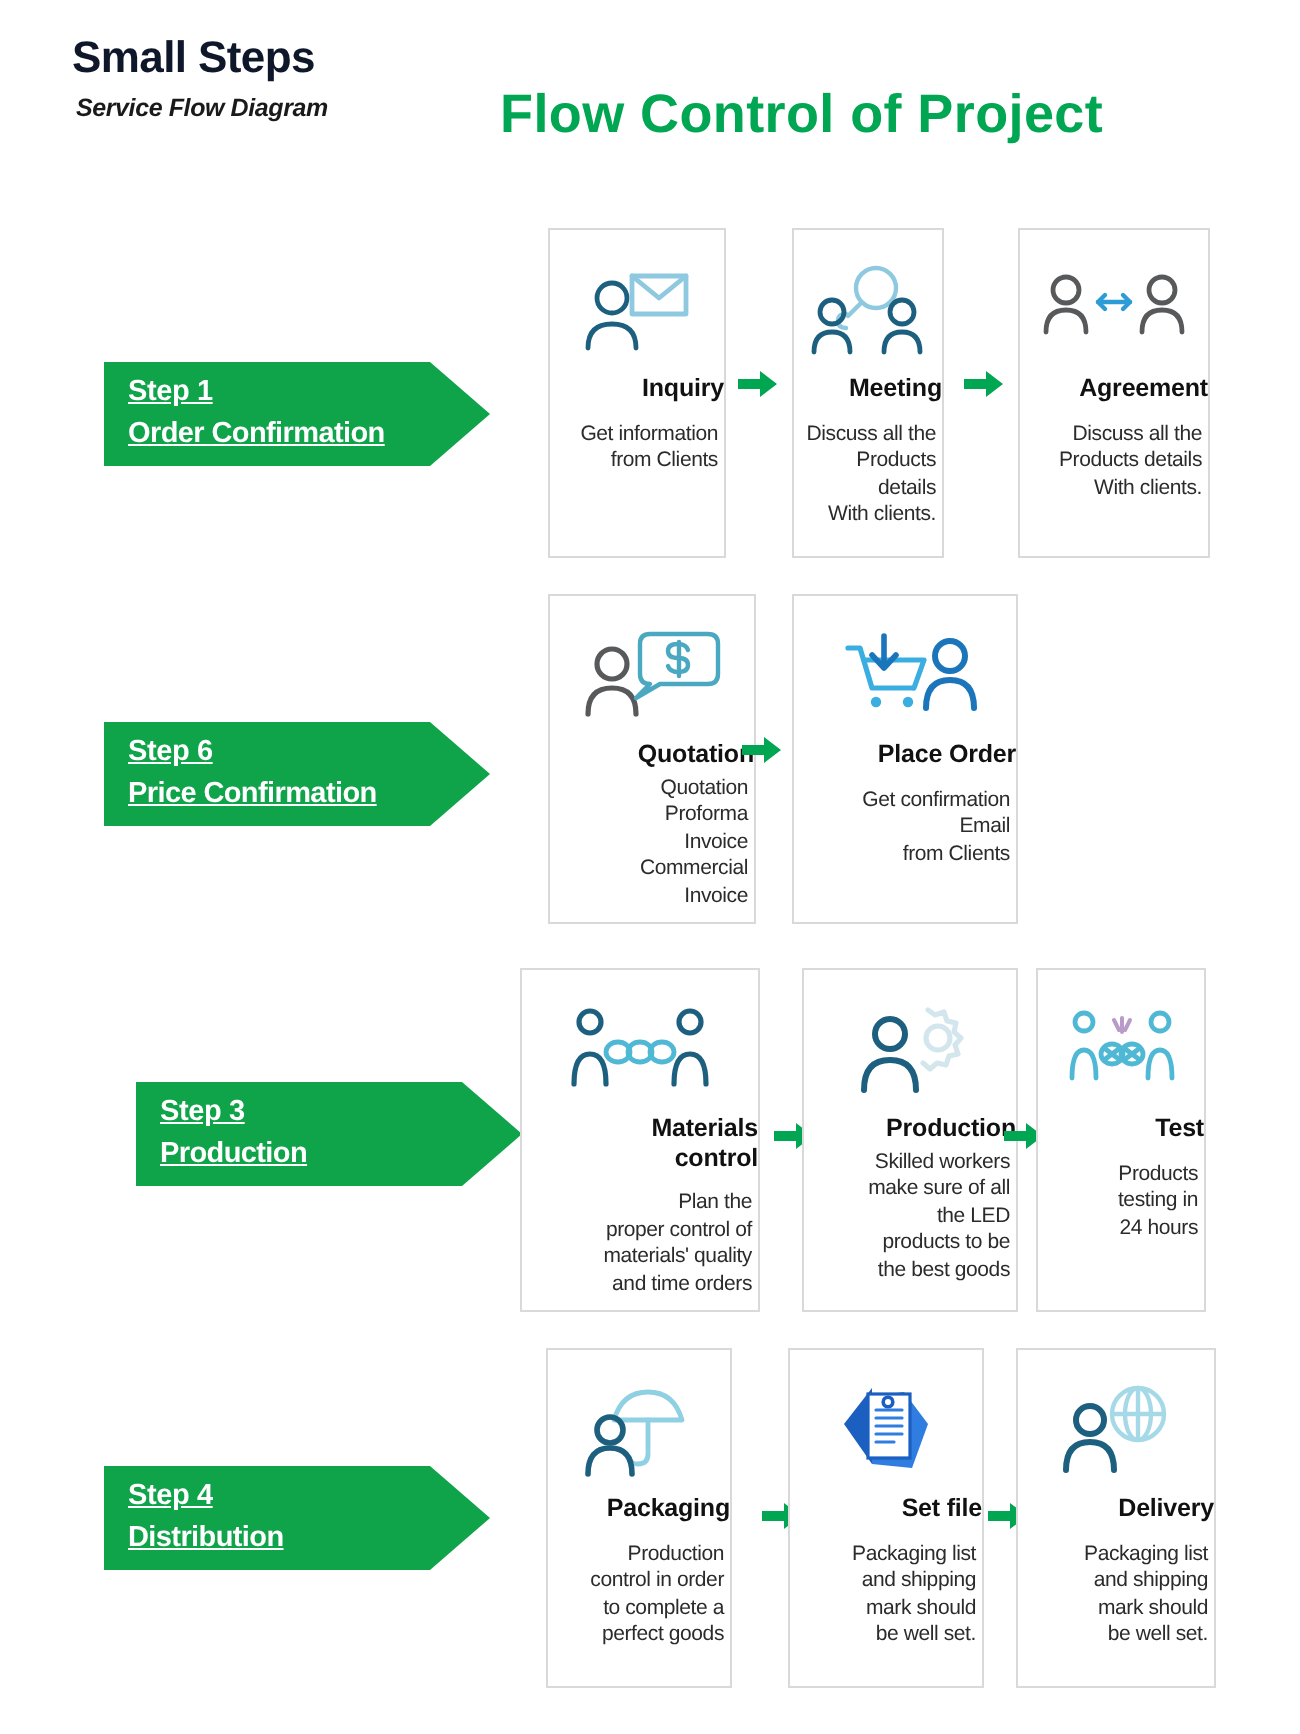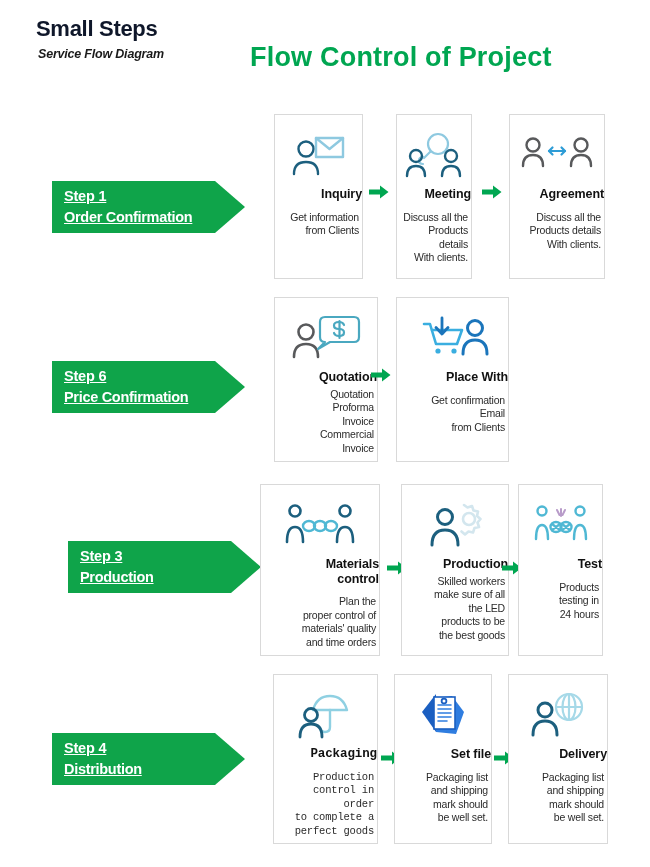--- a/index.html
+++ b/index.html
@@ -208,21 +208,21 @@
       <g fill="#3aaee0">
         <circle cx="22" cy="37" r="2.6"></circle>
         <circle cx="38" cy="37" r="2.6"></circle>
       </g>
       <g fill="none" stroke="#1b75bb" stroke-width="3" stroke-linejoin="round" stroke-linecap="round">
         <circle cx="59" cy="14" r="7.5"></circle>
         <path d="M47 40 q0-14 12-14 q12 0 12 14"></path>
       </g>
     </svg>
   </div>
-  <div class="card-title">Place With</div>
+  <div class="card-title">Place Order</div>
   <div class="gap-sm"></div>
   <div class="card-desc" style="white-space:pre-line;">Get confirmation
 Email
 from Clients</div>
 </div>
 
 <div class="abs card" style="left:260px;top:484px;width:120px;height:172px;padding-top:9px;">
   <div class="card-icon">
     <svg width="76" height="46" viewBox="0 0 76 46">
       <g fill="none" stroke="#1c5f7e" stroke-width="2.6" stroke-linejoin="round" stroke-linecap="round">
@@ -299,21 +299,21 @@
       </g>
     </svg>
   </div>
   <div class="card-title">Test</div>
   <div class="gap-sm"></div>
   <div class="card-desc" style="white-space:pre-line;">Products
 testing in
 24 hours</div>
 </div>
 
-<div class="abs card" style="left:273px;top:674px;width:105px;height:170px;padding-top:9px;font-family:Liberation Mono, monospace;">
+<div class="abs card" style="left:273px;top:674px;width:93px;height:170px;padding-top:9px;">
   <div class="card-icon">
     <svg width="62" height="48" viewBox="0 0 62 48">
       <g fill="none" stroke="#8fd0e2" stroke-width="2.4" stroke-linejoin="round" stroke-linecap="round">
         <path d="M18 19 q4-14 17-14 q13 0 17 14 Z"></path>
         <path d="M35 19 L35 36 q0 5-5 5 q-4 0-4.5-3.5"></path>
       </g>
       <g fill="none" stroke="#1c5f7e" stroke-width="2.8" stroke-linejoin="round" stroke-linecap="round">
         <circle cx="16" cy="24" r="6.5"></circle>
         <path d="M5 46 q0-13 11-13 q11 0 11 13"></path>
       </g>

